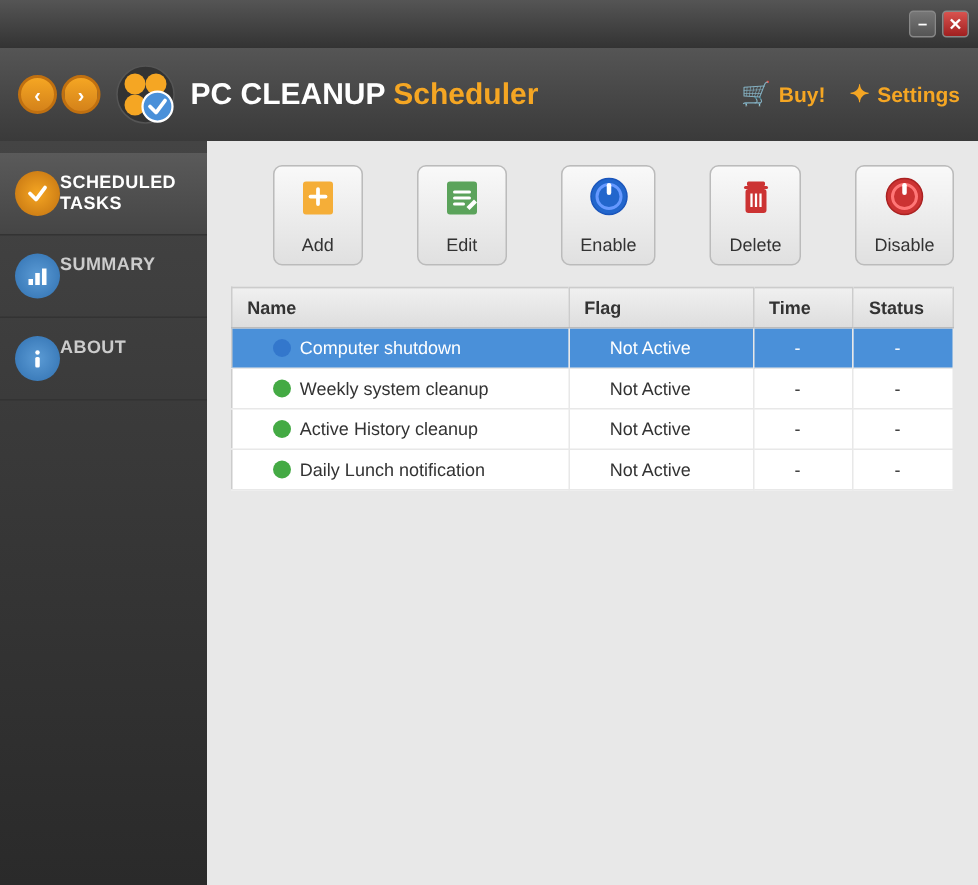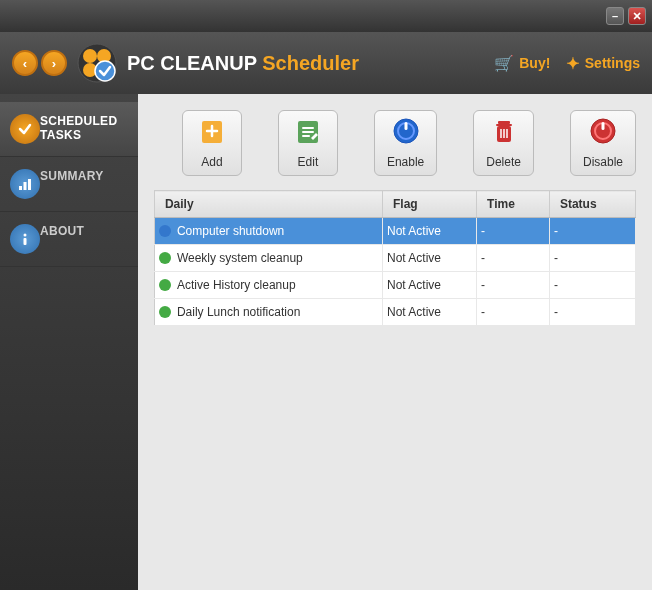--- a/index.html
+++ b/index.html
@@ -199,21 +199,21 @@
       background: linear-gradient(to bottom, #f0f0f0, #ddd);
       padding: 6px 10px;
       text-align: left;
       font-size: 12px;
       font-weight: bold;
       color: #333;
       border-bottom: 1px solid #bbb;
       border-right: 1px solid #ccc;
     }
     .task-table td {
-      padding: 6px 4px;
+      padding: 6px 27px;
       font-size: 12px;
       color: #333;
       border-bottom: 1px solid #e8e8e8;
       border-right: 1px solid #e8e8e8;
     }
     .task-table tr.selected td {
       background: #4a90d9;
       color: #fff;
     }
 
@@ -374,21 +374,21 @@
           </svg>
         </span>
         <span>Disable</span>
       </button>
 
     </div>
 
     <table class="task-table">
       <thead>
         <tr>
-          <th>Daily</th>
+          <th>Name</th>
           <th>Flag</th>
           <th>Time</th>
           <th>Status</th>
         </tr>
       </thead>
       <tbody id="task-tbody">
       <tr class="selected">
             <td>
               <div class="task-name-cell">
                 <div class="task-bullet blue"></div>

